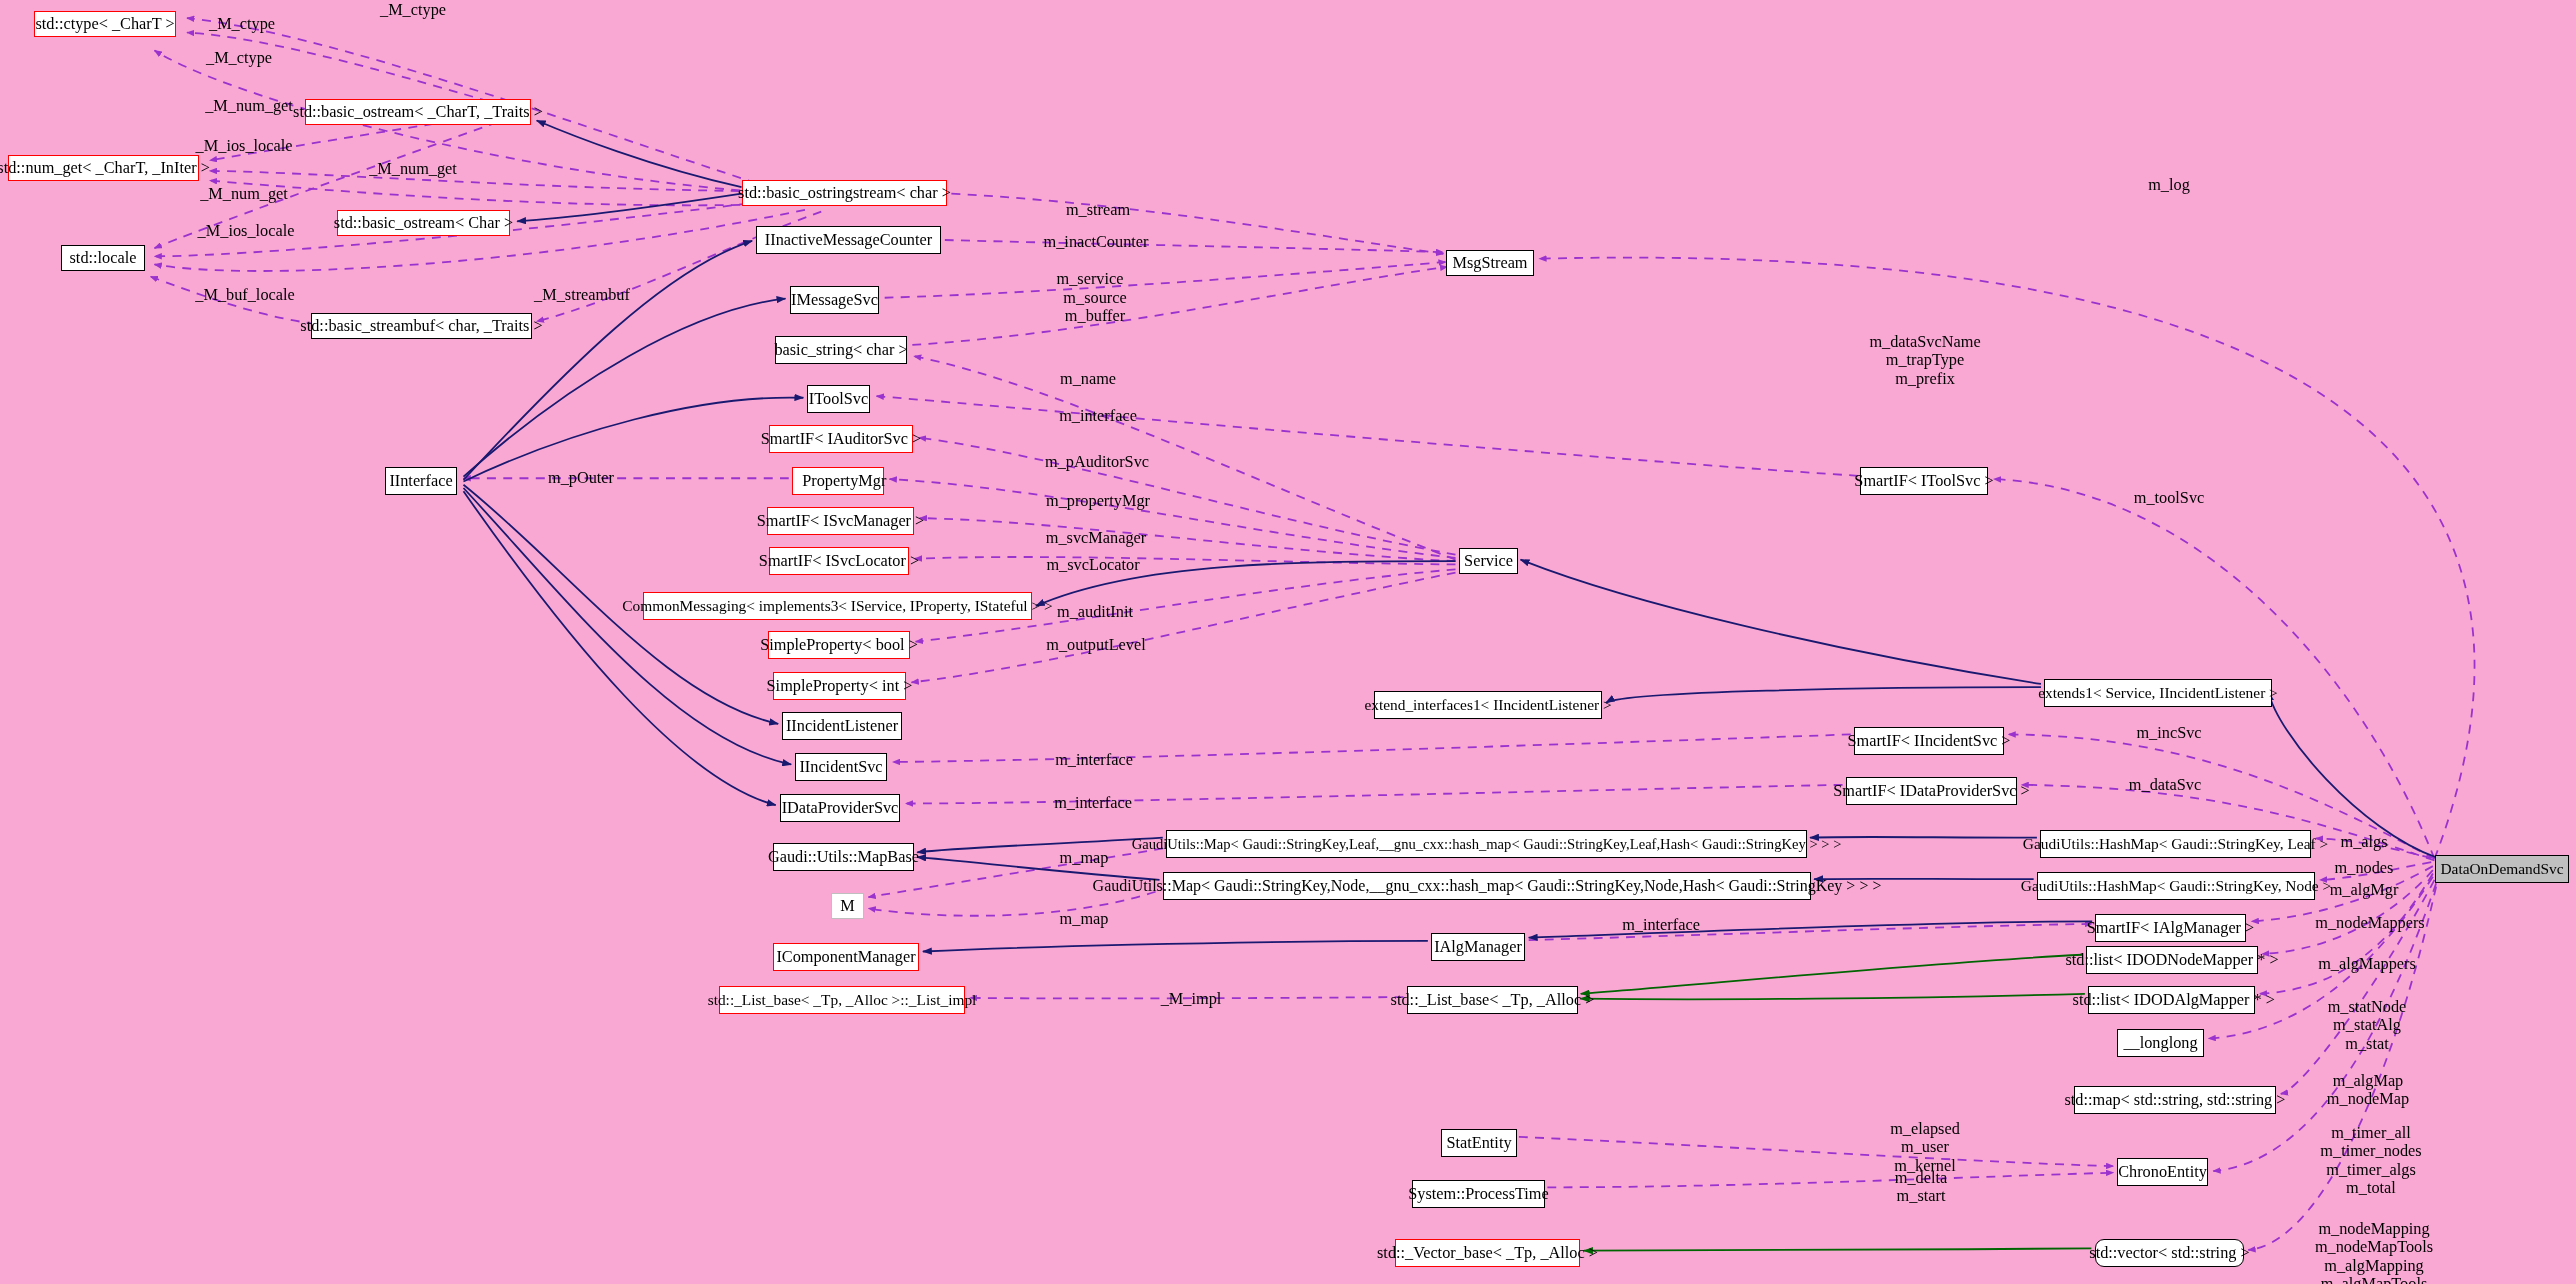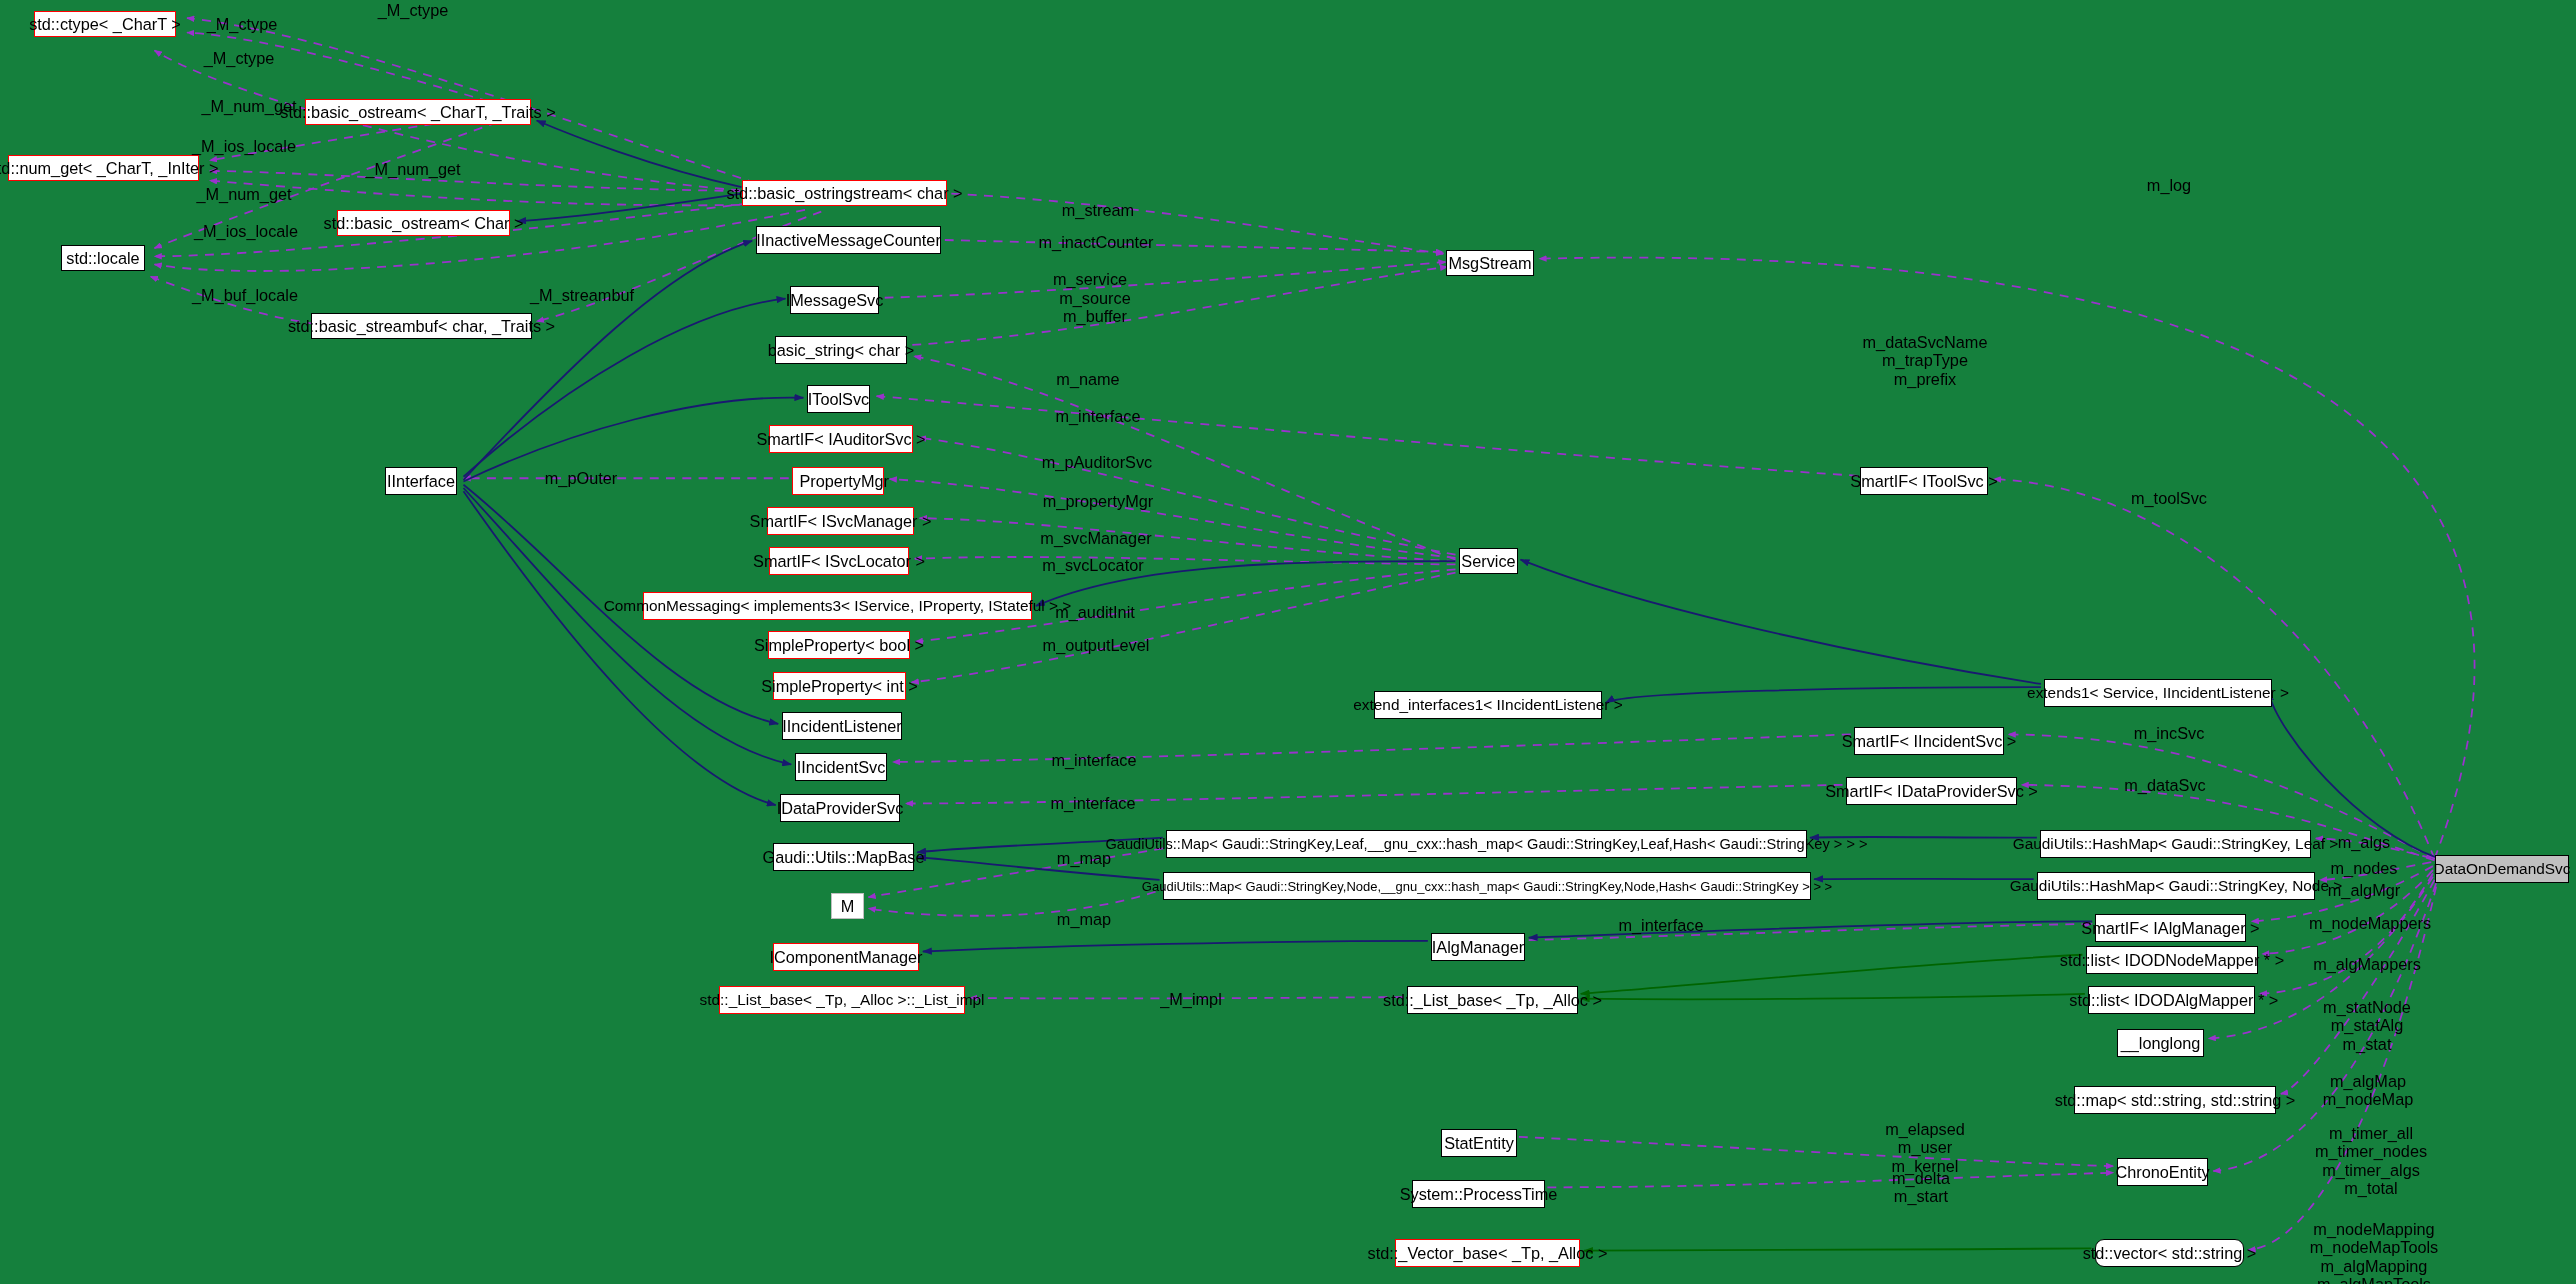--- a/index.html
+++ b/index.html
@@ -4,22 +4,22 @@
 <style>
   html, body {
     margin: 0;
     padding: 0;
     background: #ffffff;
   }
   #canvas {
     position: relative;
     width: 2576px;
     height: 1285px;
-    background: #15803d;
-    font-family: Liberation Sans, sans-serif;
+    background: #f9a8d4;
+    font-family: Liberation Serif, serif;
     overflow: hidden;
   }
   #edge-layer {
     position: absolute;
     left: 0;
     top: 0;
     width: 2576px;
     height: 1285px;
     pointer-events: none;
   }
@@ -211,21 +211,21 @@
   <div class="node black" style="left:1374px;top:691px;width:228px;height:28px;font-size:15.4px;">extend_interfaces1&lt; IIncidentListener &gt;</div>
   <div class="node black" style="left:782px;top:712px;width:120px;height:28px;">IIncidentListener</div>
   <div class="node black" style="left:1854px;top:727px;width:150px;height:28px;">SmartIF&lt; IIncidentSvc &gt;</div>
   <div class="node black" style="left:795px;top:753px;width:92px;height:28px;">IIncidentSvc</div>
   <div class="node black" style="left:1846px;top:777px;width:171px;height:28px;">SmartIF&lt; IDataProviderSvc &gt;</div>
   <div class="node black" style="left:780px;top:794px;width:120px;height:28px;">IDataProviderSvc</div>
   <div class="node black" style="left:773px;top:843px;width:141px;height:28px;">Gaudi::Utils::MapBase</div>
   <div class="node black" style="left:1166px;top:830px;width:641px;height:28px;font-size:14.6px;">GaudiUtils::Map&lt; Gaudi::StringKey,Leaf,__gnu_cxx::hash_map&lt; Gaudi::StringKey,Leaf,Hash&lt; Gaudi::StringKey &gt; &gt; &gt;</div>
   <div class="node black" style="left:2040px;top:830px;width:271px;height:28px;font-size:15.4px;">GaudiUtils::HashMap&lt; Gaudi::StringKey, Leaf &gt;</div>
   <div class="node focus" style="left:2435px;top:855px;width:134px;height:28px;font-size:15.4px;">DataOnDemandSvc</div>
-  <div class="node black" style="left:1163px;top:872px;width:648px;height:28px;font-size:13px;">GaudiUtils::Map&lt; Gaudi::StringKey,Node,__gnu_cxx::hash_map&lt; Gaudi::StringKey,Node,Hash&lt; Gaudi::StringKey &gt; &gt; &gt;</div>
+  <div class="node black" style="left:1163px;top:872px;width:648px;height:28px;font-size:16px;">GaudiUtils::Map&lt; Gaudi::StringKey,Node,__gnu_cxx::hash_map&lt; Gaudi::StringKey,Node,Hash&lt; Gaudi::StringKey &gt; &gt; &gt;</div>
   <div class="node black" style="left:2037px;top:872px;width:278px;height:28px;font-size:15.4px;">GaudiUtils::HashMap&lt; Gaudi::StringKey, Node &gt;</div>
   <div class="node grey" style="left:831px;top:893px;width:33px;height:26px;">M</div>
   <div class="node black" style="left:2095px;top:914px;width:151px;height:28px;">SmartIF&lt; IAlgManager &gt;</div>
   <div class="node black" style="left:1431px;top:933px;width:94px;height:28px;">IAlgManager</div>
   <div class="node red" style="left:773px;top:943px;width:146px;height:28px;">IComponentManager</div>
   <div class="node black" style="left:2086px;top:946px;width:172px;height:28px;">std::list&lt; IDODNodeMapper * &gt;</div>
   <div class="node red" style="left:719px;top:986px;width:246px;height:28px;font-size:15.4px;">std::_List_base&lt; _Tp, _Alloc &gt;::_List_impl</div>
   <div class="node black" style="left:1407px;top:986px;width:171px;height:28px;">std::_List_base&lt; _Tp, _Alloc &gt;</div>
   <div class="node black" style="left:2088px;top:986px;width:167px;height:28px;padding-left:11px;">std::list&lt; IDODAlgMapper * &gt;</div>
   <div class="node black" style="left:2117px;top:1029px;width:87px;height:28px;">__longlong</div>

